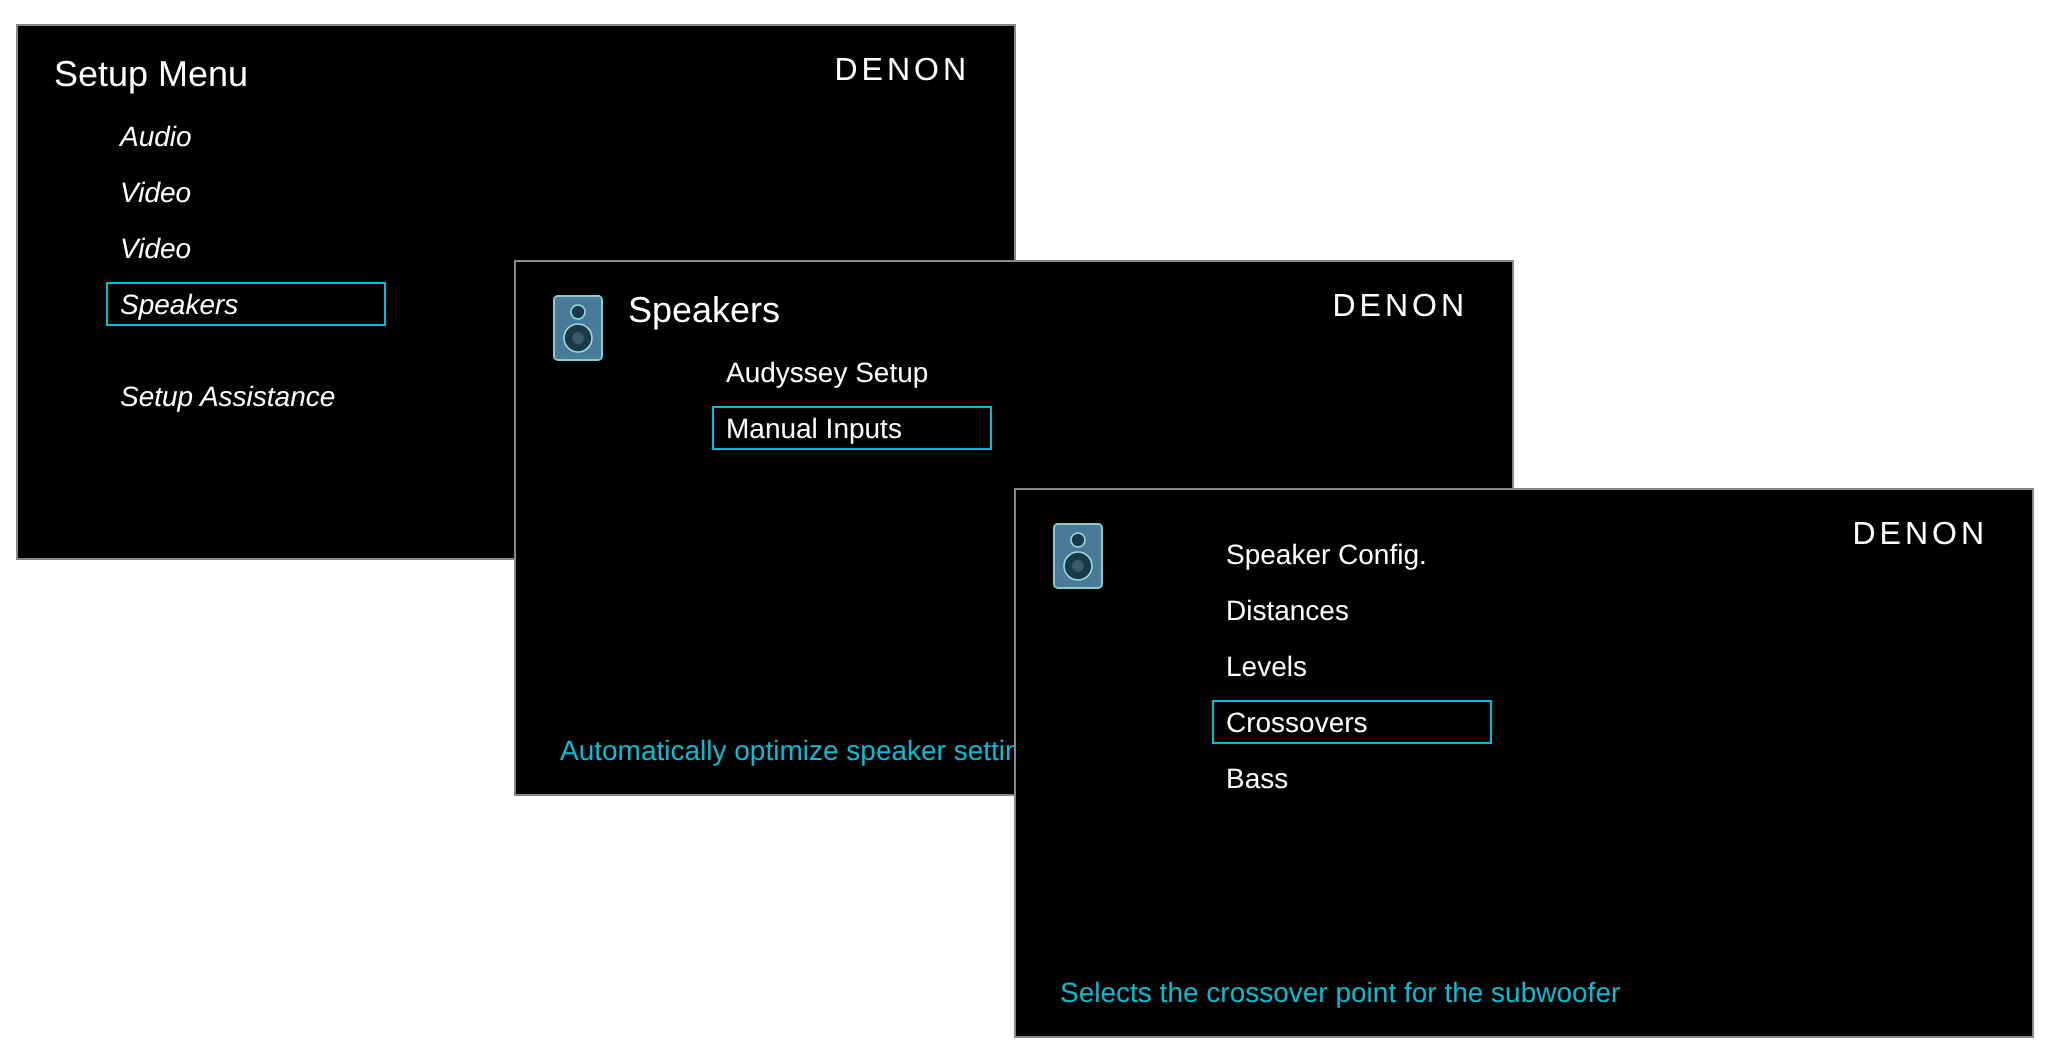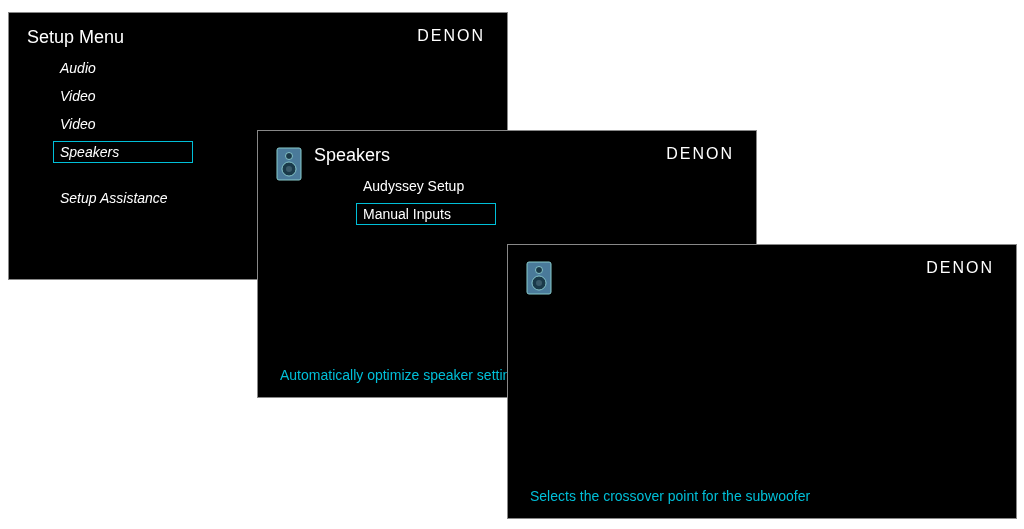--- a/index.html
+++ b/index.html
@@ -118,16 +118,23 @@
   <div class="panel-header">
     <span class="speaker-icon">
       <svg width="26" height="34" viewBox="0 0 26 34">
         <rect x="1" y="1" width="24" height="32" rx="2" fill="#4a7a9a" stroke="#8cc" stroke-width="1"></rect>
         <circle cx="13" cy="9" r="3.5" fill="#1a3a4a" stroke="#9dd" stroke-width="0.8"></circle>
         <circle cx="13" cy="22" r="7" fill="#1a3a4a" stroke="#9dd" stroke-width="0.8"></circle>
         <circle cx="13" cy="22" r="3" fill="#3a5a6a"></circle>
       </svg>
     </span>
     <div class="header-text">
+      <div class="menu-list">
+        <div class="menu-item">Speaker Config.</div><br>
+        <div class="menu-item">Distances</div><br>
+        <div class="menu-item">Levels</div><br>
+        <div class="menu-item selected">Crossovers</div><br>
+        <div class="menu-item">Bass</div>
+      </div>
     </div>
   </div>
   <div class="hint">Selects the crossover point for the subwoofer</div>
 </div>
 
 </body></html>

